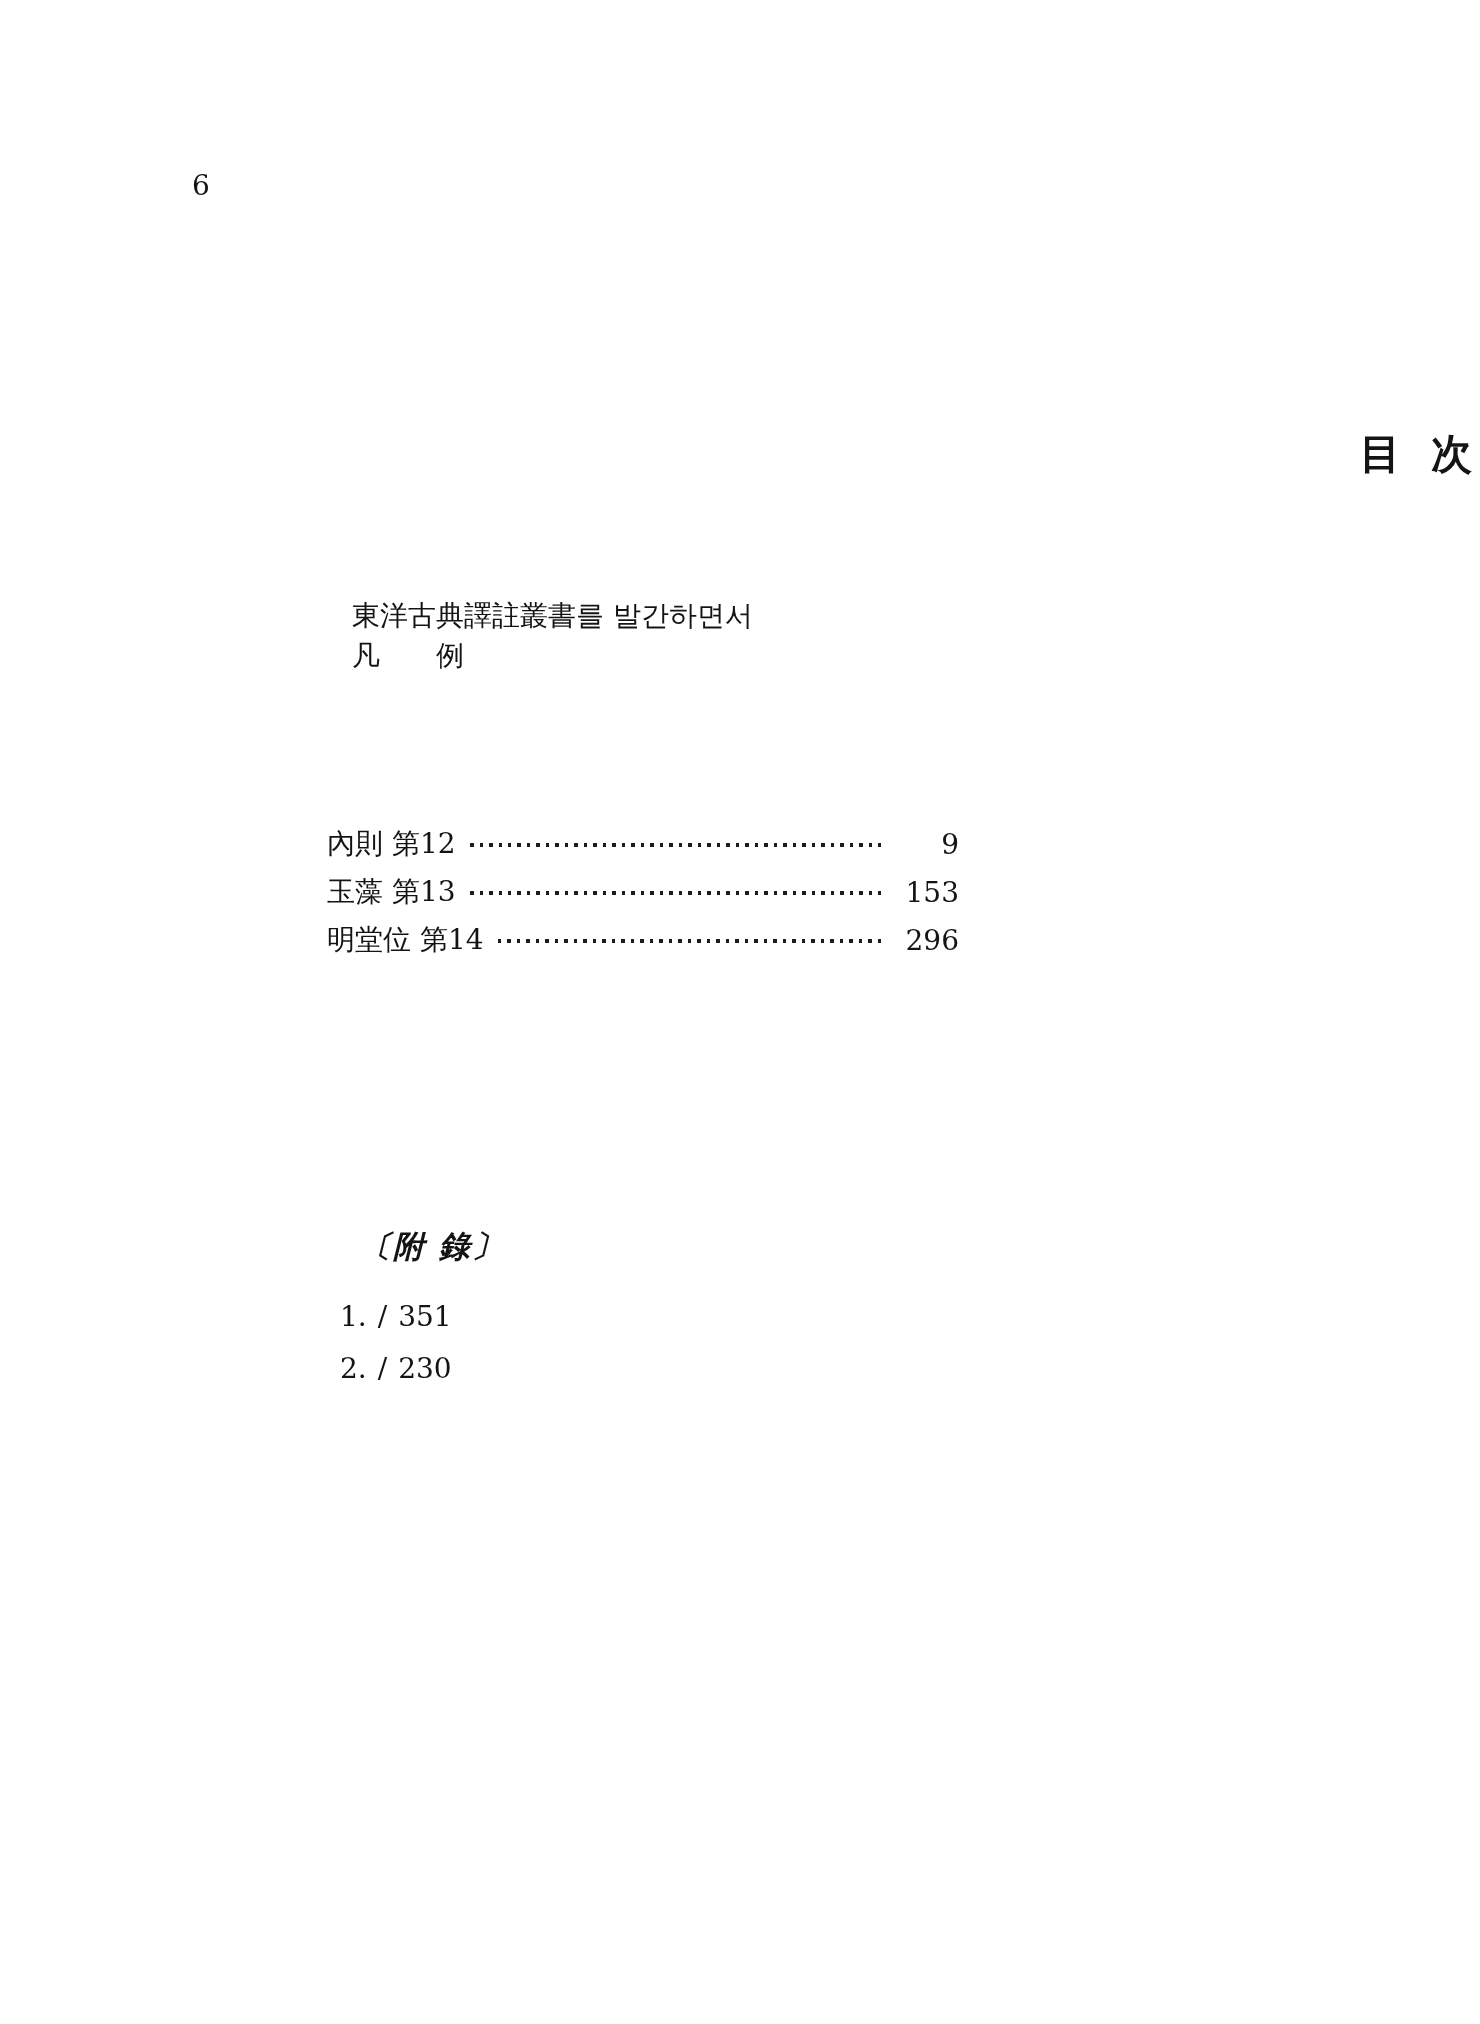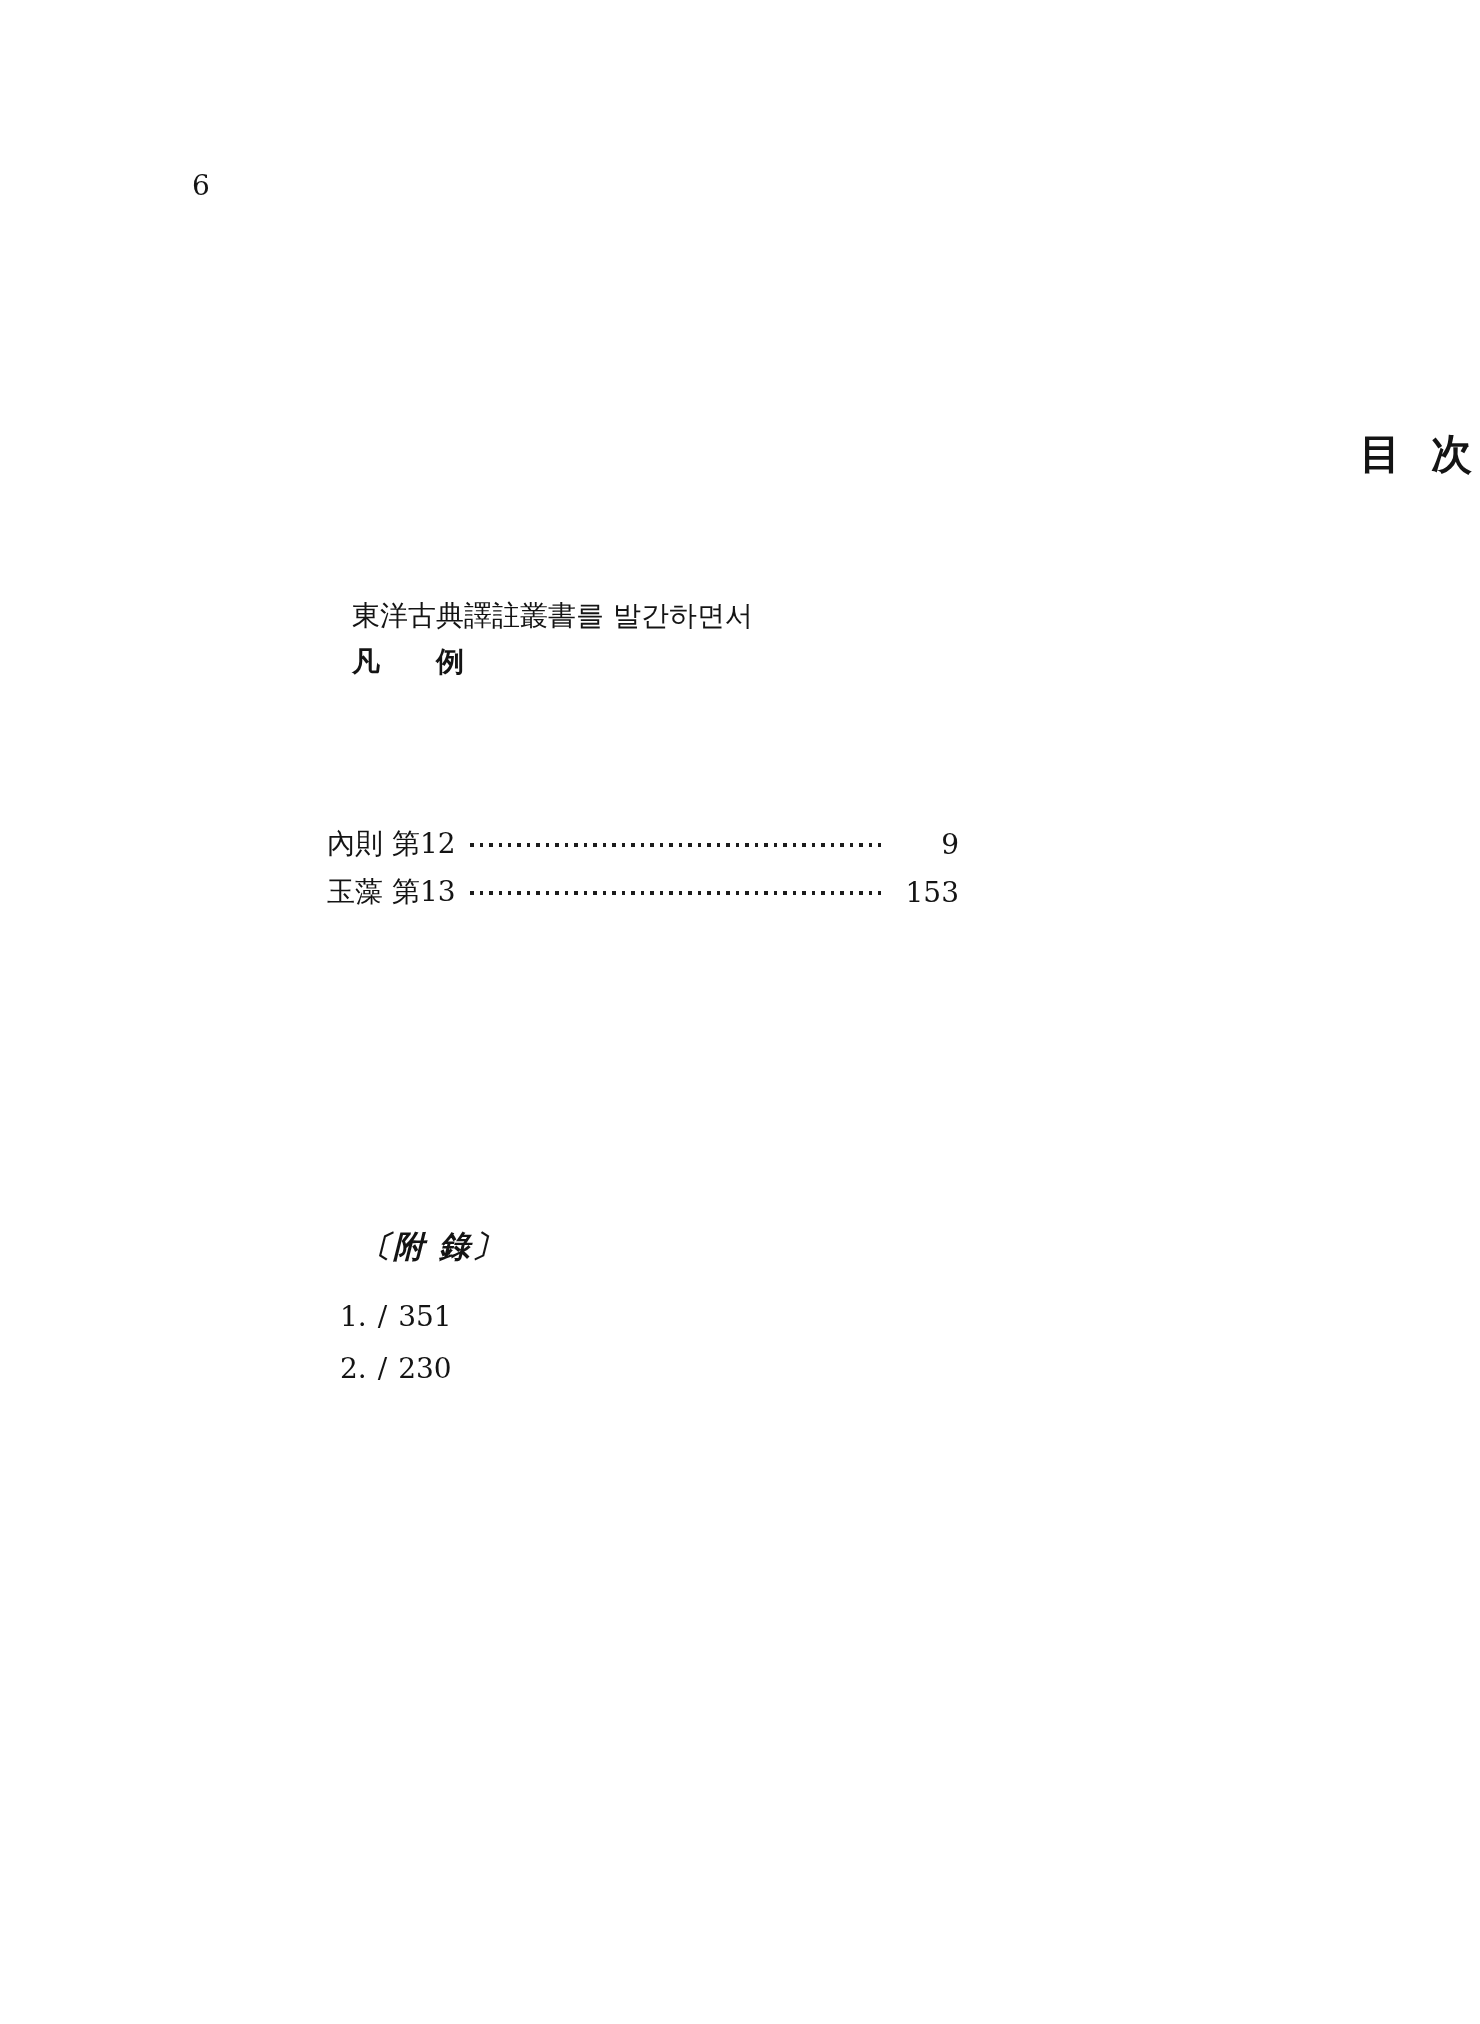--- a/index.html
+++ b/index.html
@@ -40,22 +40,21 @@
     position: absolute;
     left: 352px;
     top: 600px;
     font-size: 28px;
   }
   .fm-line {
     line-height: 32px;
     white-space: pre;
   }
   .fm-line + .fm-line {
-    margin-top: 14px;
-    font-weight: bold;
+    margin-top: 8px;
   }
   .toc {
     position: absolute;
     left: 327px;
     top: 820px;
     width: 632px;
     font-size: 28px;
   }
   .toc-row {
     display: flex;
@@ -128,20 +127,25 @@
     <div class="toc-row">
       <span class="toc-label">內則 第12</span>
       <span class="dot-leader"></span>
       <span class="toc-page">9</span>
     </div>
     <div class="toc-row">
       <span class="toc-label">玉藻 第13</span>
       <span class="dot-leader"></span>
       <span class="toc-page">153</span>
     </div>
+    <div class="toc-row">
+      <span class="toc-label">明堂位 第14</span>
+      <span class="dot-leader"></span>
+      <span class="toc-page">296</span>
+    </div>
   </div>
 
   <h2 class="appendix-header">〔附 錄〕</h2>
 
   <div class="appendix-items">
     <div class="appendix-item">
       <span class="ap-num">1.</span>
       <span class="ap-sep">/</span>
       <span class="ap-page">351</span>
     </div>

